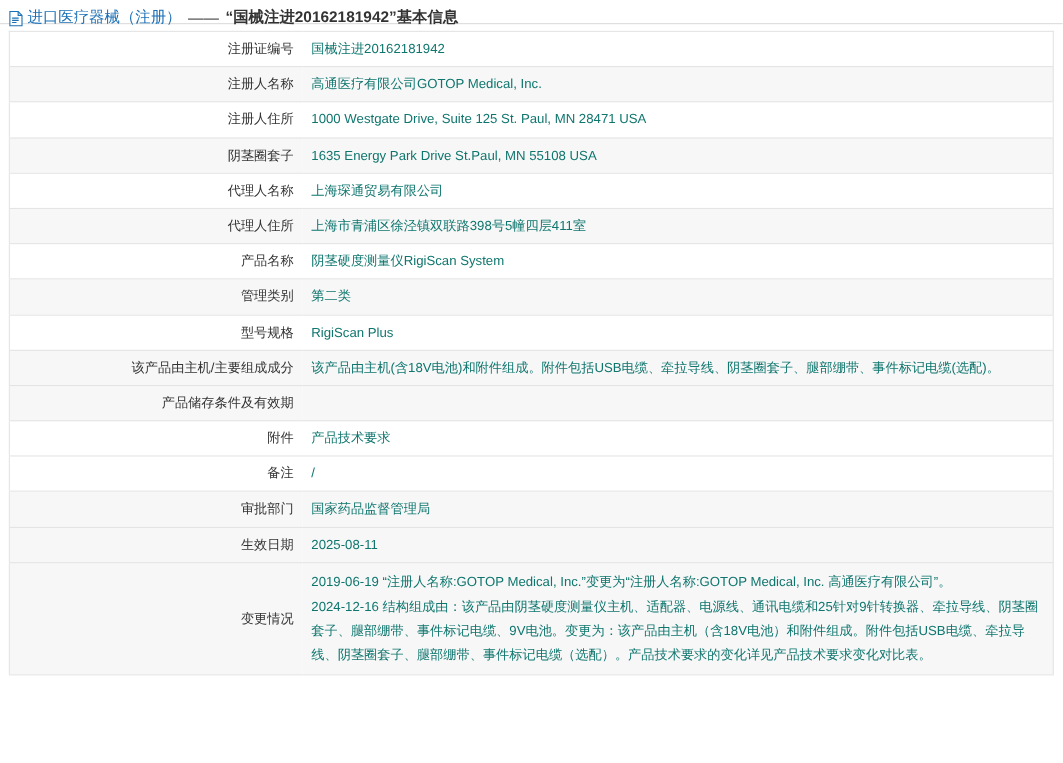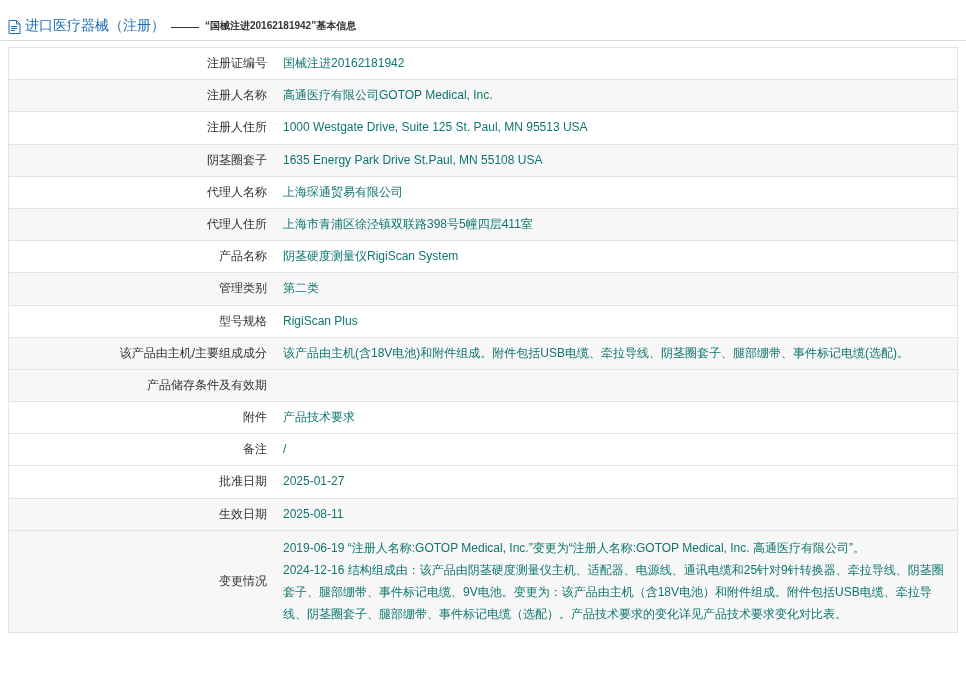--- a/index.html
+++ b/index.html
@@ -16,21 +16,21 @@
     overflow: hidden;
   }
   .page {
     width: 966px;
     height: 694px;
     box-sizing: border-box;
     position: relative;
   }
   
   .header {
-    height: 41px;
+    height: 22px;
     display: flex;
     align-items: center;
     padding: 11px 10px 0 8px;
     border-bottom: 1px solid #dcdcdc;
     background: #ffffff;
     box-sizing: border-box;
   }
   .header .doc-icon {
     width: 13px;
     height: 14px;
@@ -45,21 +45,21 @@
     font-weight: normal;
     white-space: nowrap;
   }
   .header .title-dash {
     font-size: 14px;
     color: #333333;
     margin: 0 6px;
     white-space: nowrap;
   }
   .header .title-sub {
-    font-size: 10px;
+    font-size: 14px;
     color: #333333;
     font-weight: bold;
     white-space: nowrap;
   }
 
   
   .table-wrap {
     padding: 0 8px;
     box-sizing: border-box;
   }
@@ -126,21 +126,21 @@
           <tr>
             <td class="label">注册证编号</td>
             <td class="value">国械注进20162181942</td>
           </tr>
           <tr class="alt">
             <td class="label">注册人名称</td>
             <td class="value">高通医疗有限公司GOTOP Medical, Inc.</td>
           </tr>
           <tr>
             <td class="label">注册人住所</td>
-            <td class="value">1000 Westgate Drive, Suite 125 St. Paul, MN 95513 USA</td>
+            <td class="value">1000 Westgate Drive, Suite 125 St. Paul, MN 28471 USA</td>
           </tr>
           <tr class="alt">
             <td class="label">阴茎圈套子</td>
             <td class="value">1635 Energy Park Drive St.Paul, MN 55108 USA</td>
           </tr>
           <tr>
             <td class="label">代理人名称</td>
             <td class="value">上海琛通贸易有限公司</td>
           </tr>
           <tr class="alt">
@@ -168,23 +168,23 @@
             <td class="value"></td>
           </tr>
           <tr>
             <td class="label">附件</td>
             <td class="value">产品技术要求</td>
           </tr>
           <tr>
             <td class="label">备注</td>
             <td class="value">/</td>
           </tr>
-          <tr>
-            <td class="label">批准日期</td>
-            <td class="value">2025-01-27</td>
+          <tr class="alt">
+            <td class="label">审批部门</td>
+            <td class="value">国家药品监督管理局</td>
           </tr>
           <tr class="alt">
             <td class="label">生效日期</td>
             <td class="value">2025-08-11</td>
           </tr>
           <tr class="alt">
             <td class="label">变更情况</td>
             <td class="value multiline">
               <div>2019-06-19 “注册人名称:GOTOP Medical, Inc.”变更为“注册人名称:GOTOP Medical, Inc. 高通医疗有限公司”。</div>
               <div>2024-12-16 结构组成由：该产品由阴茎硬度测量仪主机、适配器、电源线、通讯电缆和25针对9针转换器、牵拉导线、阴茎圈套子、腿部绷带、事件标记电缆、9V电池。变更为：该产品由主机（含18V电池）和附件组成。附件包括USB电缆、牵拉导线、阴茎圈套子、腿部绷带、事件标记电缆（选配）。产品技术要求的变化详见产品技术要求变化对比表。</div>

